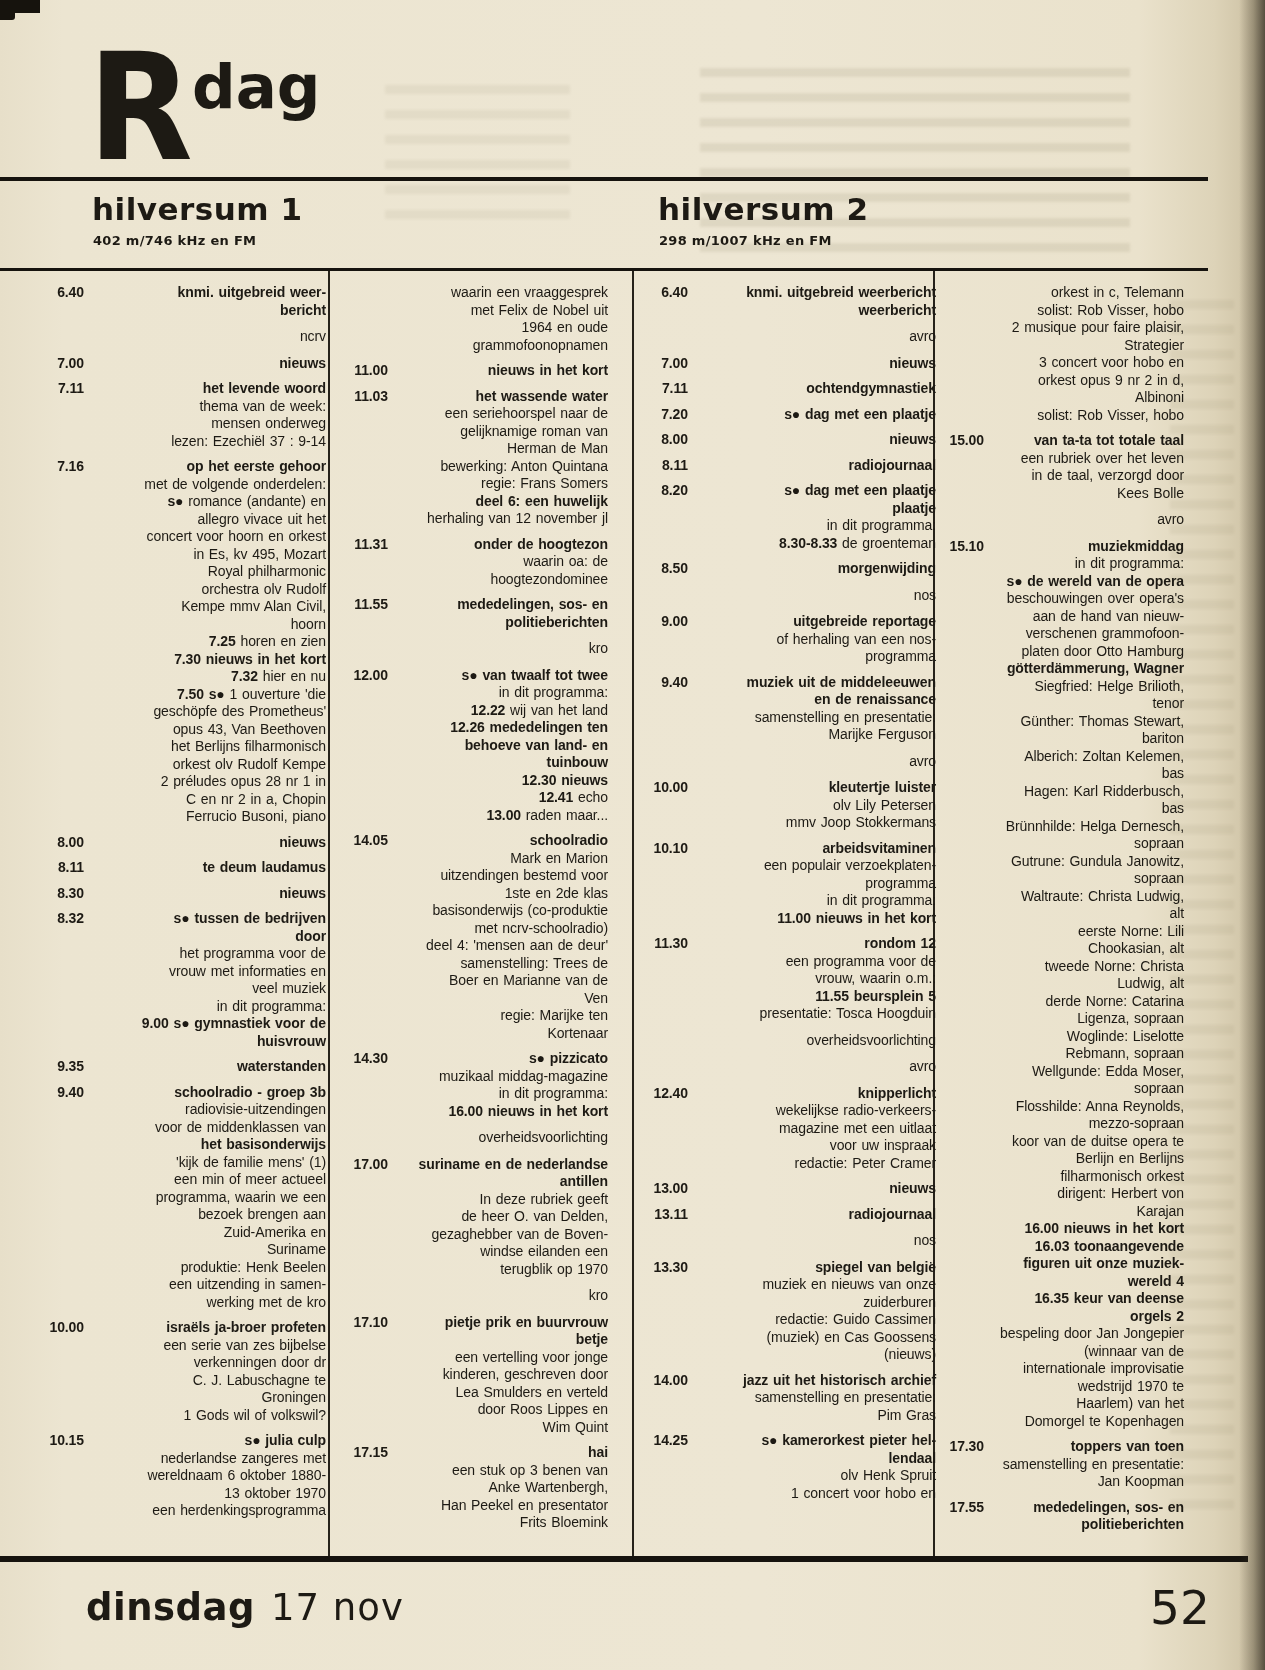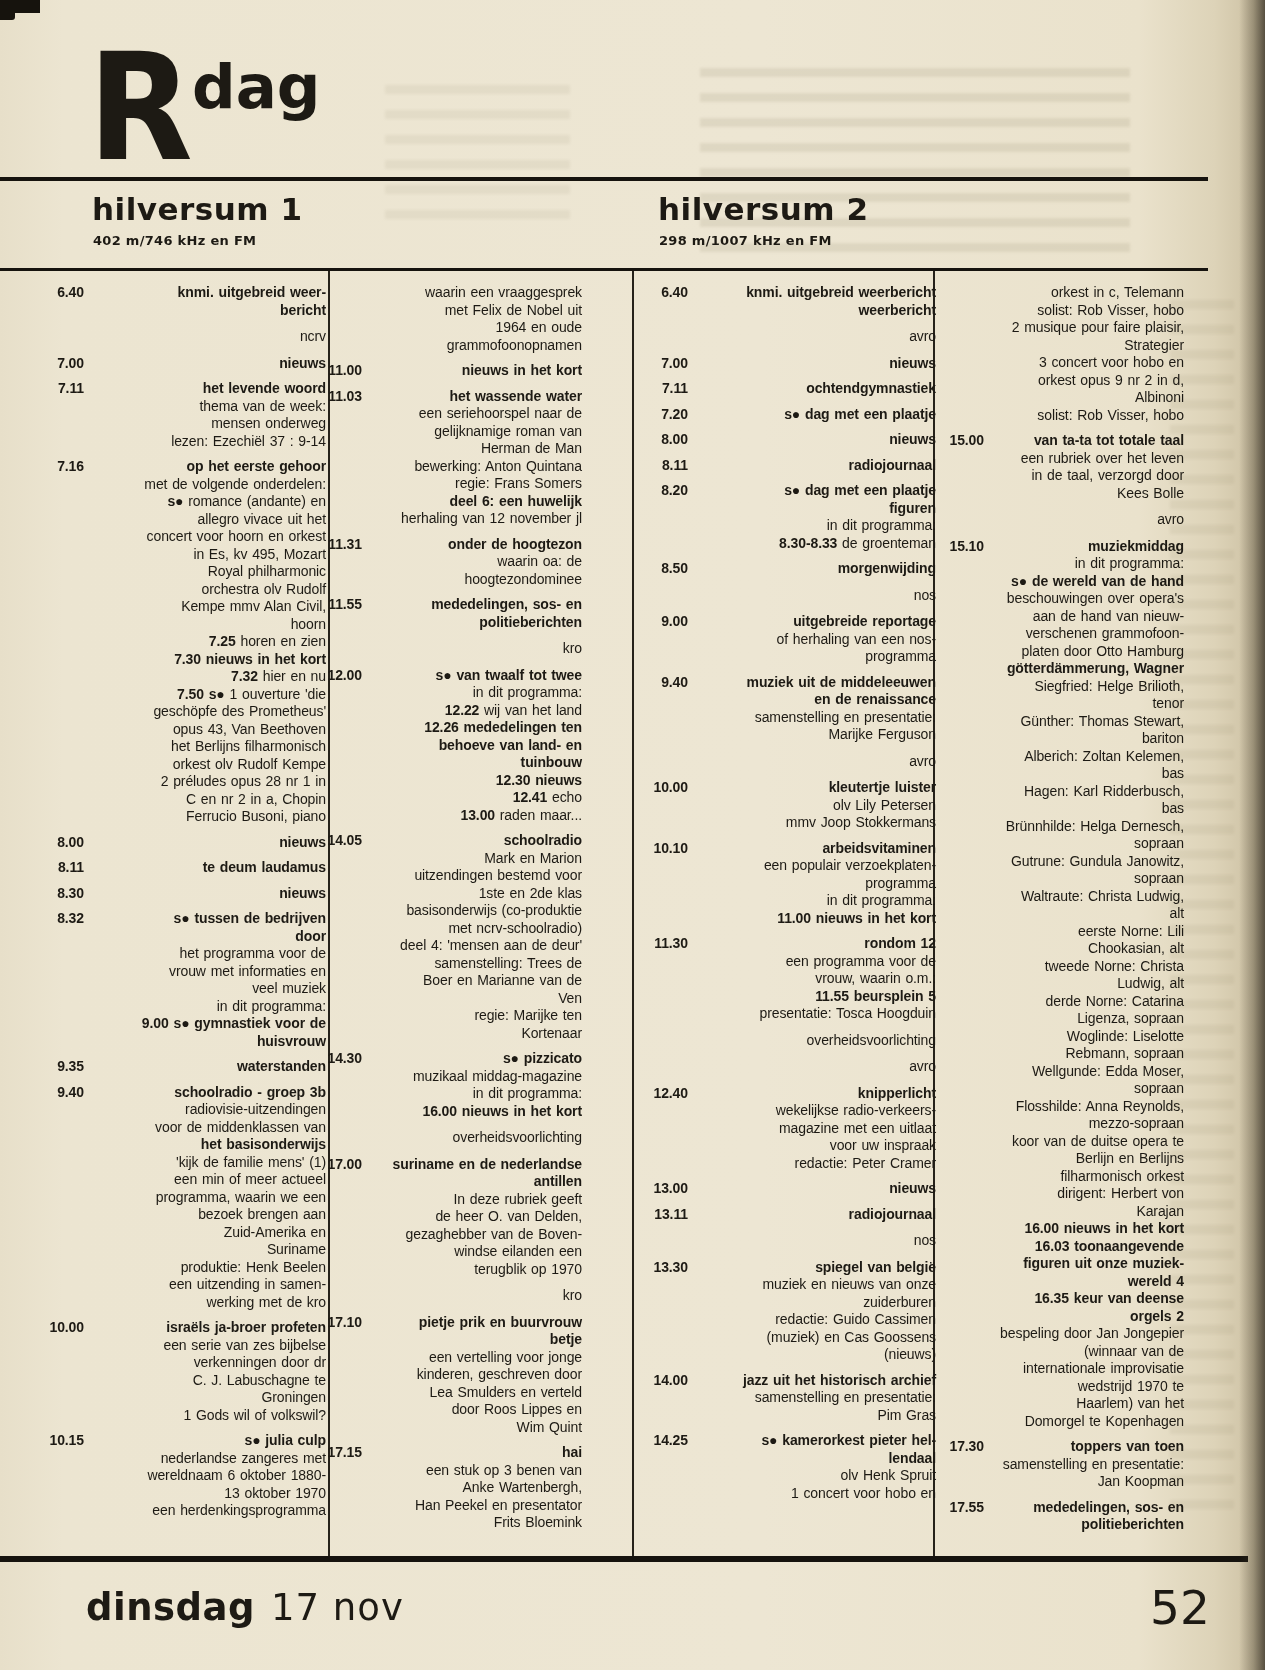--- a/index.html
+++ b/index.html
@@ -30,21 +30,21 @@
   .station-freq{position:absolute;font-family:"DejaVu Sans",sans-serif;font-weight:bold;
     font-size:13px;line-height:1;letter-spacing:.3px;}
   .s1-name{left:92px;top:194px;} .s1-freq{left:93px;top:234px;}
   .s2-name{left:658px;top:194px;} .s2-freq{left:659px;top:234px;}
   
   .vdiv{position:absolute;top:271px;height:1285px;width:2px;background:#26221a;}
   .vdiv1{left:328px;} .vdiv2{left:632px;} .vdiv3{left:933px;}
   
   .col{position:absolute;top:284px;font-size:14px;line-height:17.5px;letter-spacing:-.1px;word-spacing:1px;}
   .col0{left:40px;width:286px;}
-  .col1{left:318px;width:264px;}
+  .col1{left:344px;width:264px;}
   .col2{left:644px;width:292px;}
   .col3{left:940px;width:244px;}
   .entry{display:flex;margin-bottom:8px;}
   .entry.bc{margin:9px 0;}
   .time{flex:0 0 44px;text-align:right;font-weight:bold;padding-right:10px;}
   .content{flex:1;min-width:0;text-align:right;}
   .line{white-space:nowrap;}
   .line span{white-space:pre;}
   .b{font-weight:bold;}
   
@@ -391,21 +391,21 @@
       <div class="entry">
         <div class="time">8.11</div>
         <div class="content">
           <div class="line"><span class="b">radiojournaal</span></div>
         </div>
       </div>
       <div class="entry">
         <div class="time">8.20</div>
         <div class="content">
           <div class="line"><span class="b">s● dag met een plaatje</span></div>
-          <div class="line"><span class="b">figuren</span></div>
+          <div class="line"><span class="b">plaatje</span></div>
           <div class="line"><span>in dit programma:</span></div>
           <div class="line"><span class="b">8.30-8.33 </span><span>de groenteman</span></div>
         </div>
       </div>
       <div class="entry">
         <div class="time">8.50</div>
         <div class="content">
           <div class="line"><span class="b">morgenwijding</span></div>
         </div>
       </div>
@@ -562,21 +562,21 @@
         <div class="time"></div>
         <div class="content">
           <div class="line"><span>avro</span></div>
         </div>
       </div>
       <div class="entry">
         <div class="time">15.10</div>
         <div class="content">
           <div class="line"><span class="b">muziekmiddag</span></div>
           <div class="line"><span>in dit programma:</span></div>
-          <div class="line"><span class="b">s● de wereld van de hand</span></div>
+          <div class="line"><span class="b">s● de wereld van de opera</span></div>
           <div class="line"><span>beschouwingen over opera's</span></div>
           <div class="line"><span>aan de hand van nieuw-</span></div>
           <div class="line"><span>verschenen grammofoon-</span></div>
           <div class="line"><span>platen door Otto Hamburg</span></div>
           <div class="line"><span class="b">götterdämmerung, Wagner</span></div>
           <div class="line"><span>Siegfried: Helge Brilioth,</span></div>
           <div class="line"><span>tenor</span></div>
           <div class="line"><span>Günther: Thomas Stewart,</span></div>
           <div class="line"><span>bariton</span></div>
           <div class="line"><span>Alberich: Zoltan Kelemen,</span></div>

